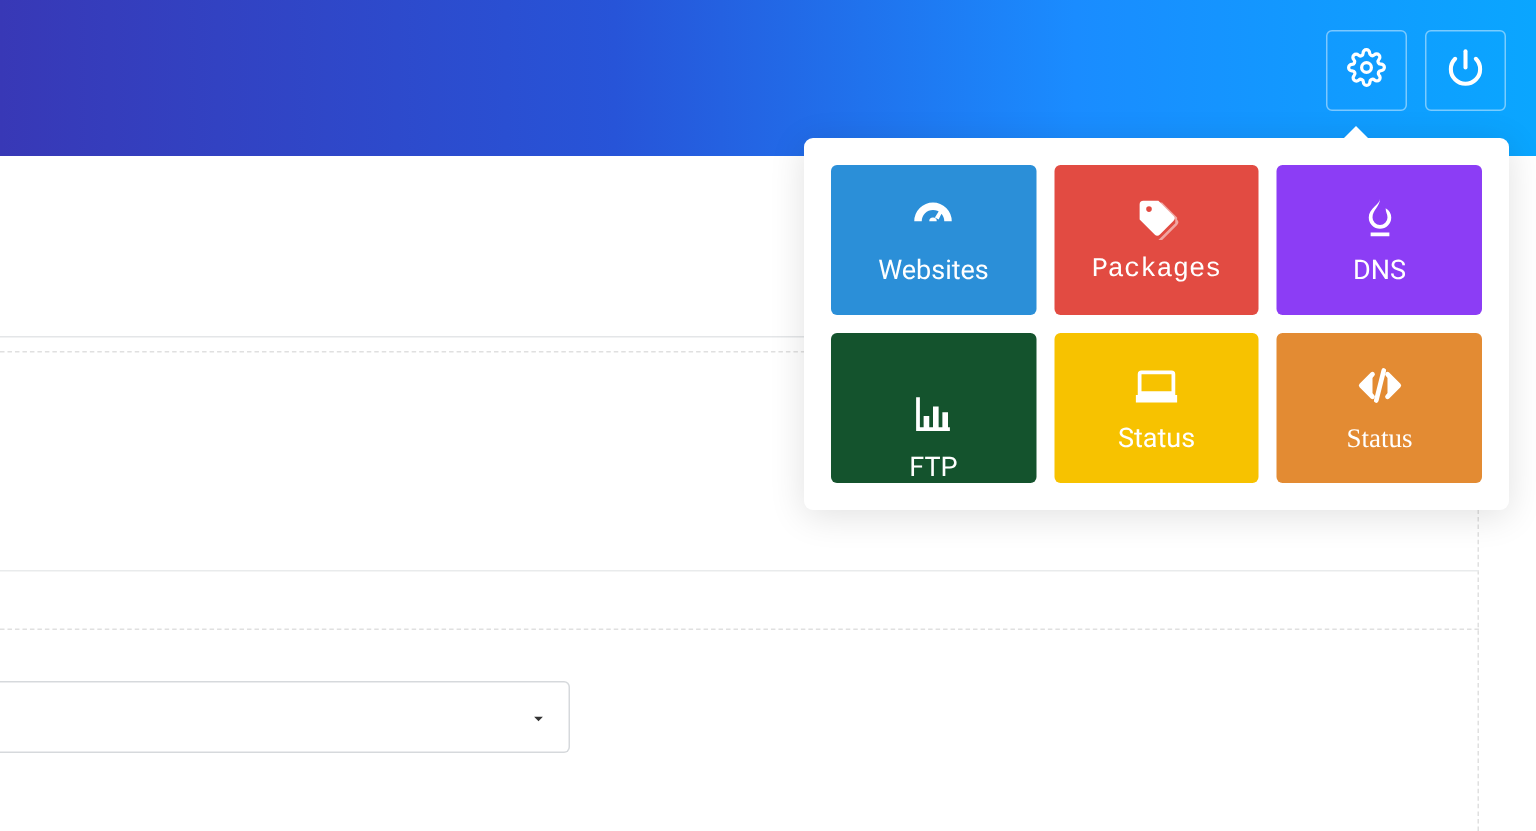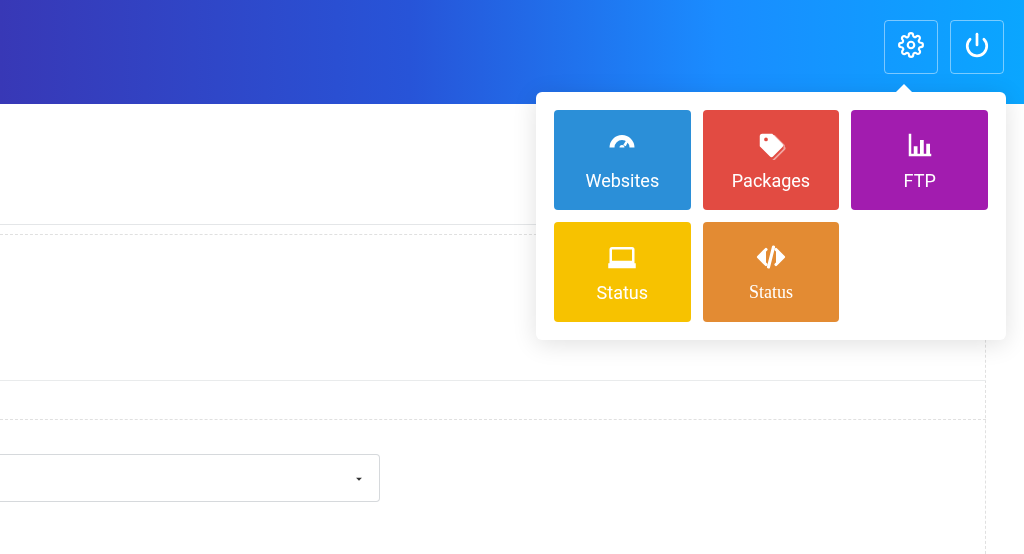--- a/index.html
+++ b/index.html
@@ -70,23 +70,23 @@
     align-items: center;
     justify-content: center;
     color: #fff;
     cursor: pointer;
     gap: 10px;
   }
   .tile .t-icon { height: 30px; display:flex; align-items:center; justify-content:center;}
   .tile .t-icon svg { width: 30px; height: 30px; fill: #fff; }
   .tile .t-label { font-size: 18px; font-weight: 400; }
   .c-blue   { background: #2b8fd8; }
-  .c-red    { background: #e24b42; }
+  .c-red    { background: #e24b42; font-family: Liberation Mono, monospace; }
   .c-purple { background: #8c3df5; }
-  .c-teal   { background: #a21caf; }
+  .c-teal   { background: #14532d; justify-content: flex-end; }
   .c-yellow { background: #f7c200; }
   .c-orange { background: #e38b33; font-family: Liberation Serif, serif; }
 
   .page {
     position: absolute;
     top: 104px;
     left: 0;
     right: 0;
     bottom: 0;
     background: #fff;
@@ -206,20 +206,28 @@
   </div>
   <div class="tile c-red">
     <span class="t-icon">
       <svg viewBox="0 0 24 24">
           <path d="M21 11l-8-8H5a2 2 0 0 0-2 2v8l8 8a2 2 0 0 0 2.83 0L21 13.83A2 2 0 0 0 21 11zM8 9a1.5 1.5 0 1 1 0-3 1.5 1.5 0 0 1 0 3z"></path>
           <path d="M23 12l-8-8h-2l9 9v2l-9 9 1 1 9-9a2 2 0 0 0 0-2.83z" opacity="0.5"></path>
         </svg>
     </span>
     <span class="t-label">Packages</span>
   </div>
+  <div class="tile c-purple">
+    <span class="t-icon">
+      <svg viewBox="0 0 24 24">
+          <path d="M12 2c0 4-4 6-4 10a4 4 0 0 0 8 0c0-2-1-3-1-5 2 1 3 3 3 5a6 6 0 0 1-12 0c0-5 6-7 6-10zM7 20h10v2H7z"></path>
+        </svg>
+    </span>
+    <span class="t-label">DNS</span>
+  </div>
   <div class="tile c-teal">
     <span class="t-icon">
       <svg viewBox="0 0 24 24">
           <path d="M3 3h2v18H3zM3 19h18v2H3zM7 13h3v6H7zM12 8h3v11h-3zM17 11h3v8h-3z"></path>
         </svg>
     </span>
     <span class="t-label">FTP</span>
   </div>
   <div class="tile c-yellow">
     <span class="t-icon">

